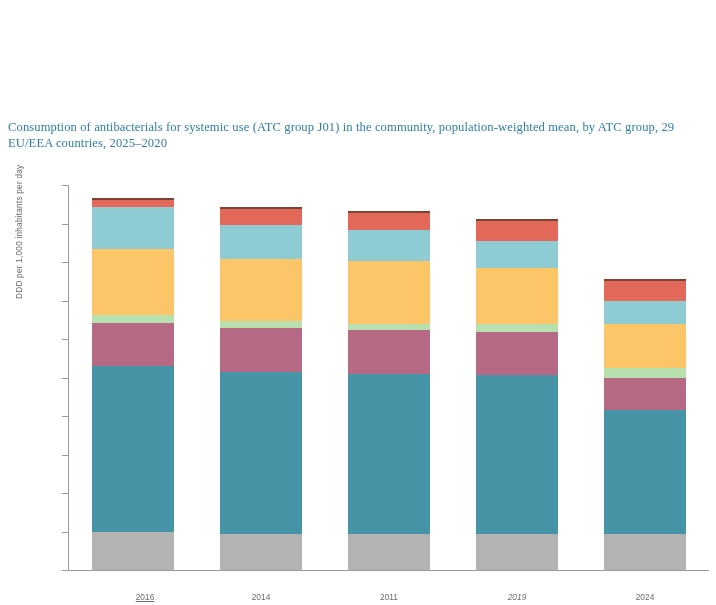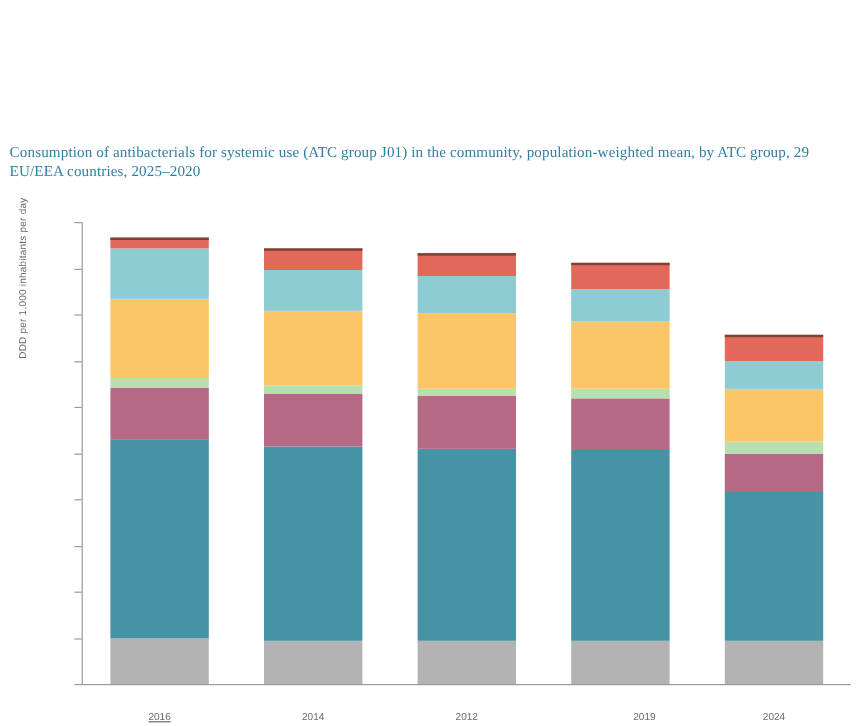--- a/index.html
+++ b/index.html
@@ -202,18 +202,18 @@
           <div class="seg" style="height: 32.725px; bottom: 159.775px; background: rgb(181, 105, 133);"></div>
           <div class="seg" style="height: 9.625px; bottom: 192.5px; background: rgb(184, 223, 174);"></div>
           <div class="seg" style="height: 44.275px; bottom: 202.125px; background: rgb(252, 198, 104);"></div>
           <div class="seg" style="height: 23.1px; bottom: 246.4px; background: rgb(142, 203, 211);"></div>
           <div class="seg" style="height: 21.175px; bottom: 269.5px; background: rgb(226, 104, 90);"></div>
           <div class="seg" style="height: 2px; bottom: 288.675px; background: rgb(125, 67, 50);"></div>
         </div>
       </div>
     </div>
 
-<div class="x-label" style="left: 92px; text-decoration: underline;">2016</div>
+<div class="x-label" style="left: 104px; text-decoration: underline;">2016</div>
     <div class="x-label" style="left: 220px;">2014</div>
-    <div class="x-label" style="left: 348px;">2012</div>
-    <div class="x-label" style="left: 496px;">2019</div>
+    <div class="x-label" style="left: 348px;">2011</div>
+    <div class="x-label" style="left: 476px; font-style: italic;">2019</div>
     <div class="x-label" style="left: 604px;">2024</div>
   </div>
 
 </body></html>

